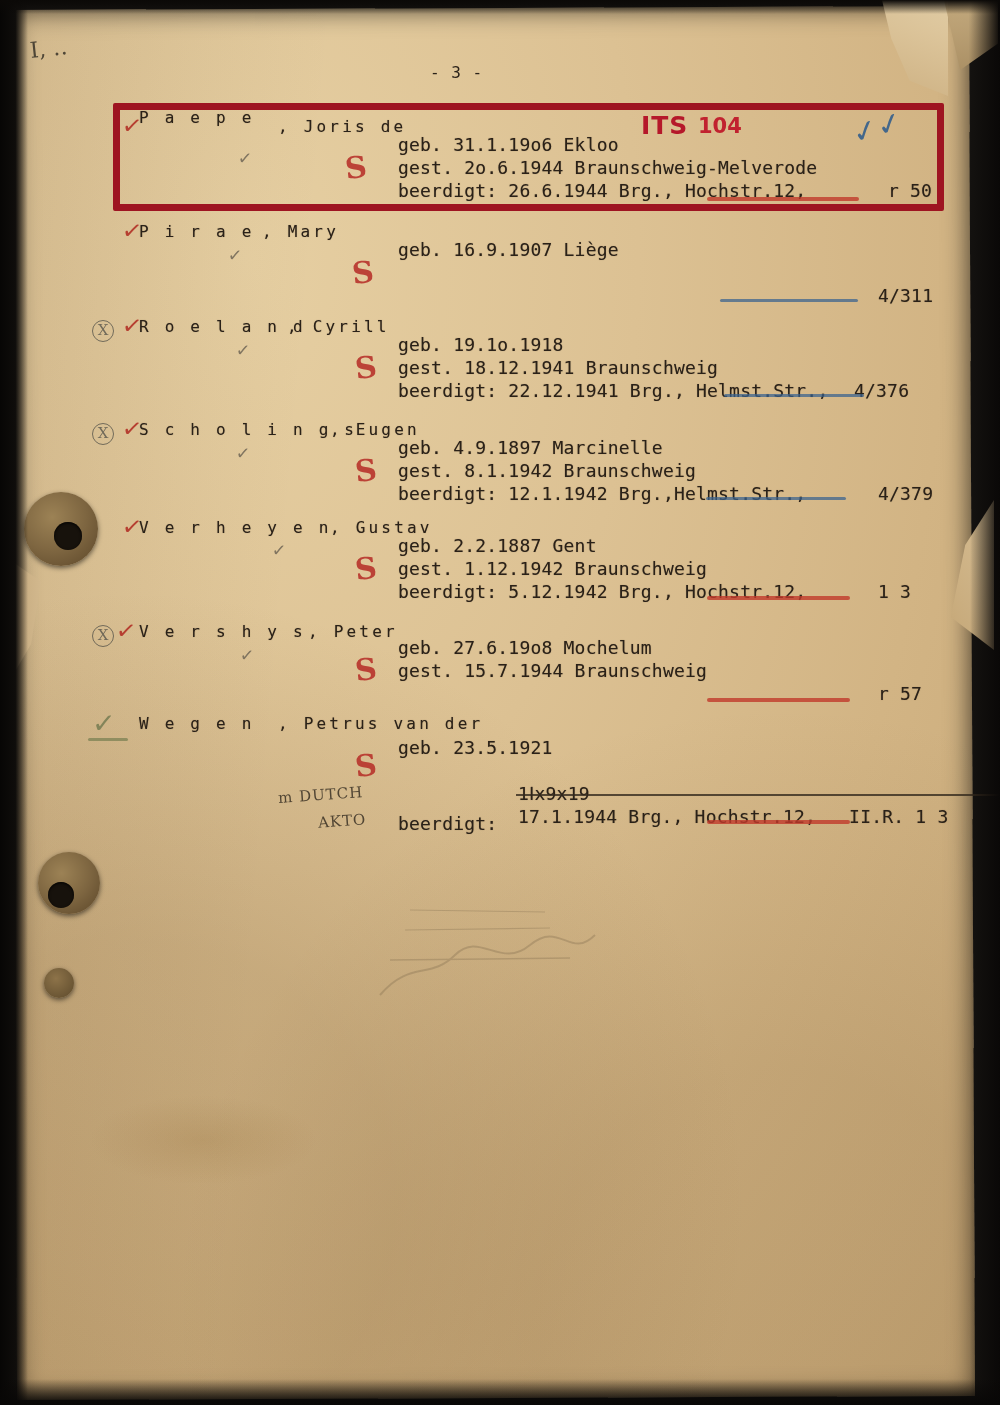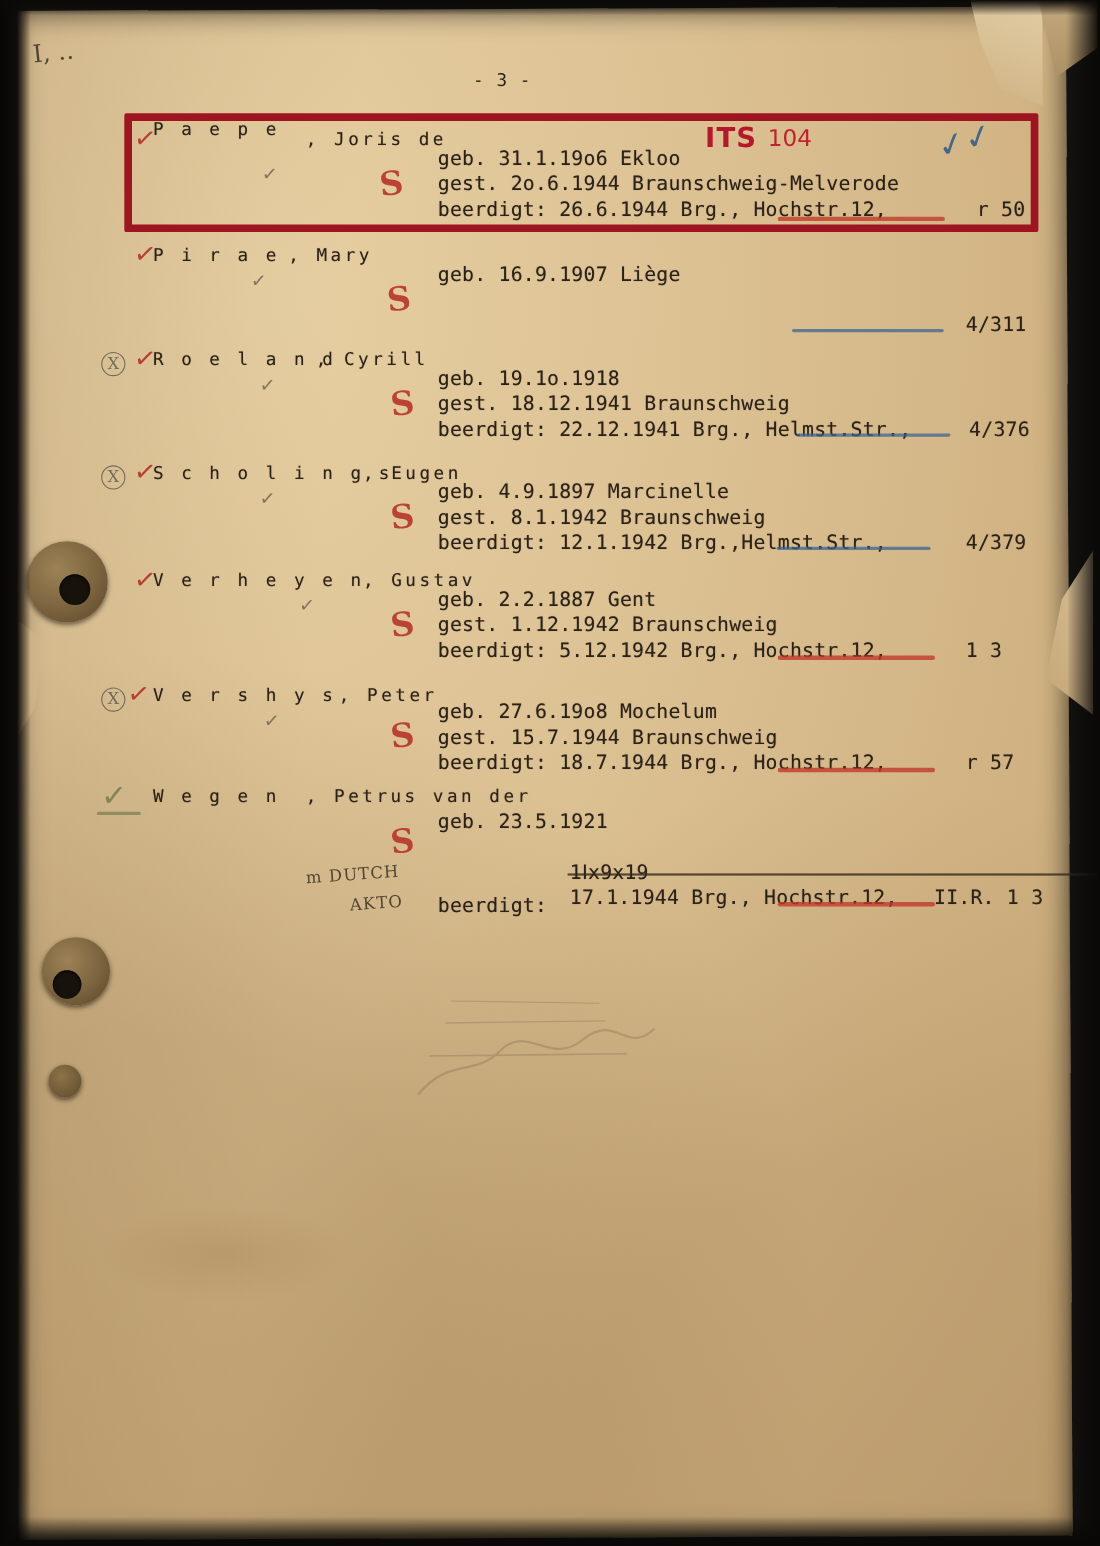--- a/index.html
+++ b/index.html
@@ -149,21 +149,21 @@
     font-family: "DejaVu Sans", sans-serif;
     font-weight: bold;
     font-size: 25px;
     letter-spacing: 1px;
   }
   .its-num {
     position: absolute;
     left: 698px; top: 114px;
     color: #c1222f;
     font-family: "DejaVu Sans", sans-serif;
-    font-weight: normal;
+    font-weight: bold;
     font-size: 21px;
   }
   .blue-mark {
     position: absolute;
     left: 852px; top: 110px;
     color: #2a5a8c;
     font-size: 30px;
     font-family: "DejaVu Serif", serif;
     transform: rotate(-16deg);
     opacity: 0.85;
@@ -332,21 +332,21 @@
 
   <div class="typed name" style="top:315px; left:139px;">R o e l a n d</div>
   <div class="typed name plain" style="top:315px; left:287px;">, Cyrill</div>
   <div class="xmark" style="top:316px; left:92px;"><span class="circ">X</span></div>
   <div class="tick" style="top:312px; left:122px;">✓</div>
   <div class="tick pencil" style="top:340px; left:236px;">✓</div>
   <div class="s-mark" style="top:350px; left:355px;">S</div>
   <div class="typed" style="top:333px; left:398px;">geb. 19.1o.1918</div>
   <div class="typed" style="top:356px; left:398px;">gest. 18.12.1941 Braunschweig</div>
   <div class="typed" style="top:379px; left:398px;">beerdigt: 22.12.1941 Brg., Helmst.Str.,</div>
-  <div class="typed" style="top:379px; left:881px;">4/376</div>
+  <div class="typed" style="top:379px; left:854px;">4/376</div>
   <div class="ul-blue" style="top:394px; left:724px; width:140px;"></div>
 
   <div class="typed name" style="top:418px; left:139px;">S c h o l i n g s</div>
   <div class="typed name plain" style="top:418px; left:330px;">, Eugen</div>
   <div class="xmark" style="top:419px; left:92px;"><span class="circ">X</span></div>
   <div class="tick" style="top:415px; left:122px;">✓</div>
   <div class="tick pencil" style="top:443px; left:236px;">✓</div>
   <div class="s-mark" style="top:453px; left:355px;">S</div>
   <div class="typed" style="top:436px; left:398px;">geb. 4.9.1897 Marcinelle</div>
   <div class="typed" style="top:459px; left:398px;">gest. 8.1.1942 Braunschweig</div>
@@ -366,21 +366,20 @@
   <div class="ul-red" style="top:596px; left:707px; width:143px;"></div>
 
   <div class="typed name" style="top:620px; left:139px;">V e r s h y s</div>
   <div class="typed name plain" style="top:620px; left:308px;">, Peter</div>
   <div class="xmark" style="top:621px; left:92px;"><span class="circ">X</span></div>
   <div class="tick" style="top:617px; left:116px;">✓</div>
   <div class="tick pencil" style="top:645px; left:240px;">✓</div>
   <div class="s-mark" style="top:652px; left:355px;">S</div>
   <div class="typed" style="top:636px; left:398px;">geb. 27.6.19o8 Mochelum</div>
   <div class="typed" style="top:659px; left:398px;">gest. 15.7.1944 Braunschweig</div>
-  <div class="typed" style="top:682px; left:398px;">beerdigt: 18.7.1944 Brg., Hochstr.12,</div>
   <div class="typed" style="top:682px; left:878px;">r 57</div>
   <div class="ul-red" style="top:698px; left:707px; width:143px;"></div>
 
   <div class="typed name" style="top:712px; left:139px;">W e g e n</div>
   <div class="typed name plain" style="top:712px; left:278px;">, Petrus van der</div>
   <div class="tick big-green" style="top:707px; left:92px;">✓</div>
   <div class="ul-green" style="top:738px; left:88px; width:40px;"></div>
   <div class="s-mark" style="top:748px; left:355px;">S</div>
   <div class="typed" style="top:736px; left:398px;">geb. 23.5.1921</div>
   <div class="typed" style="top:782px; left:398px;margin-top:30px;">beerdigt:</div>

